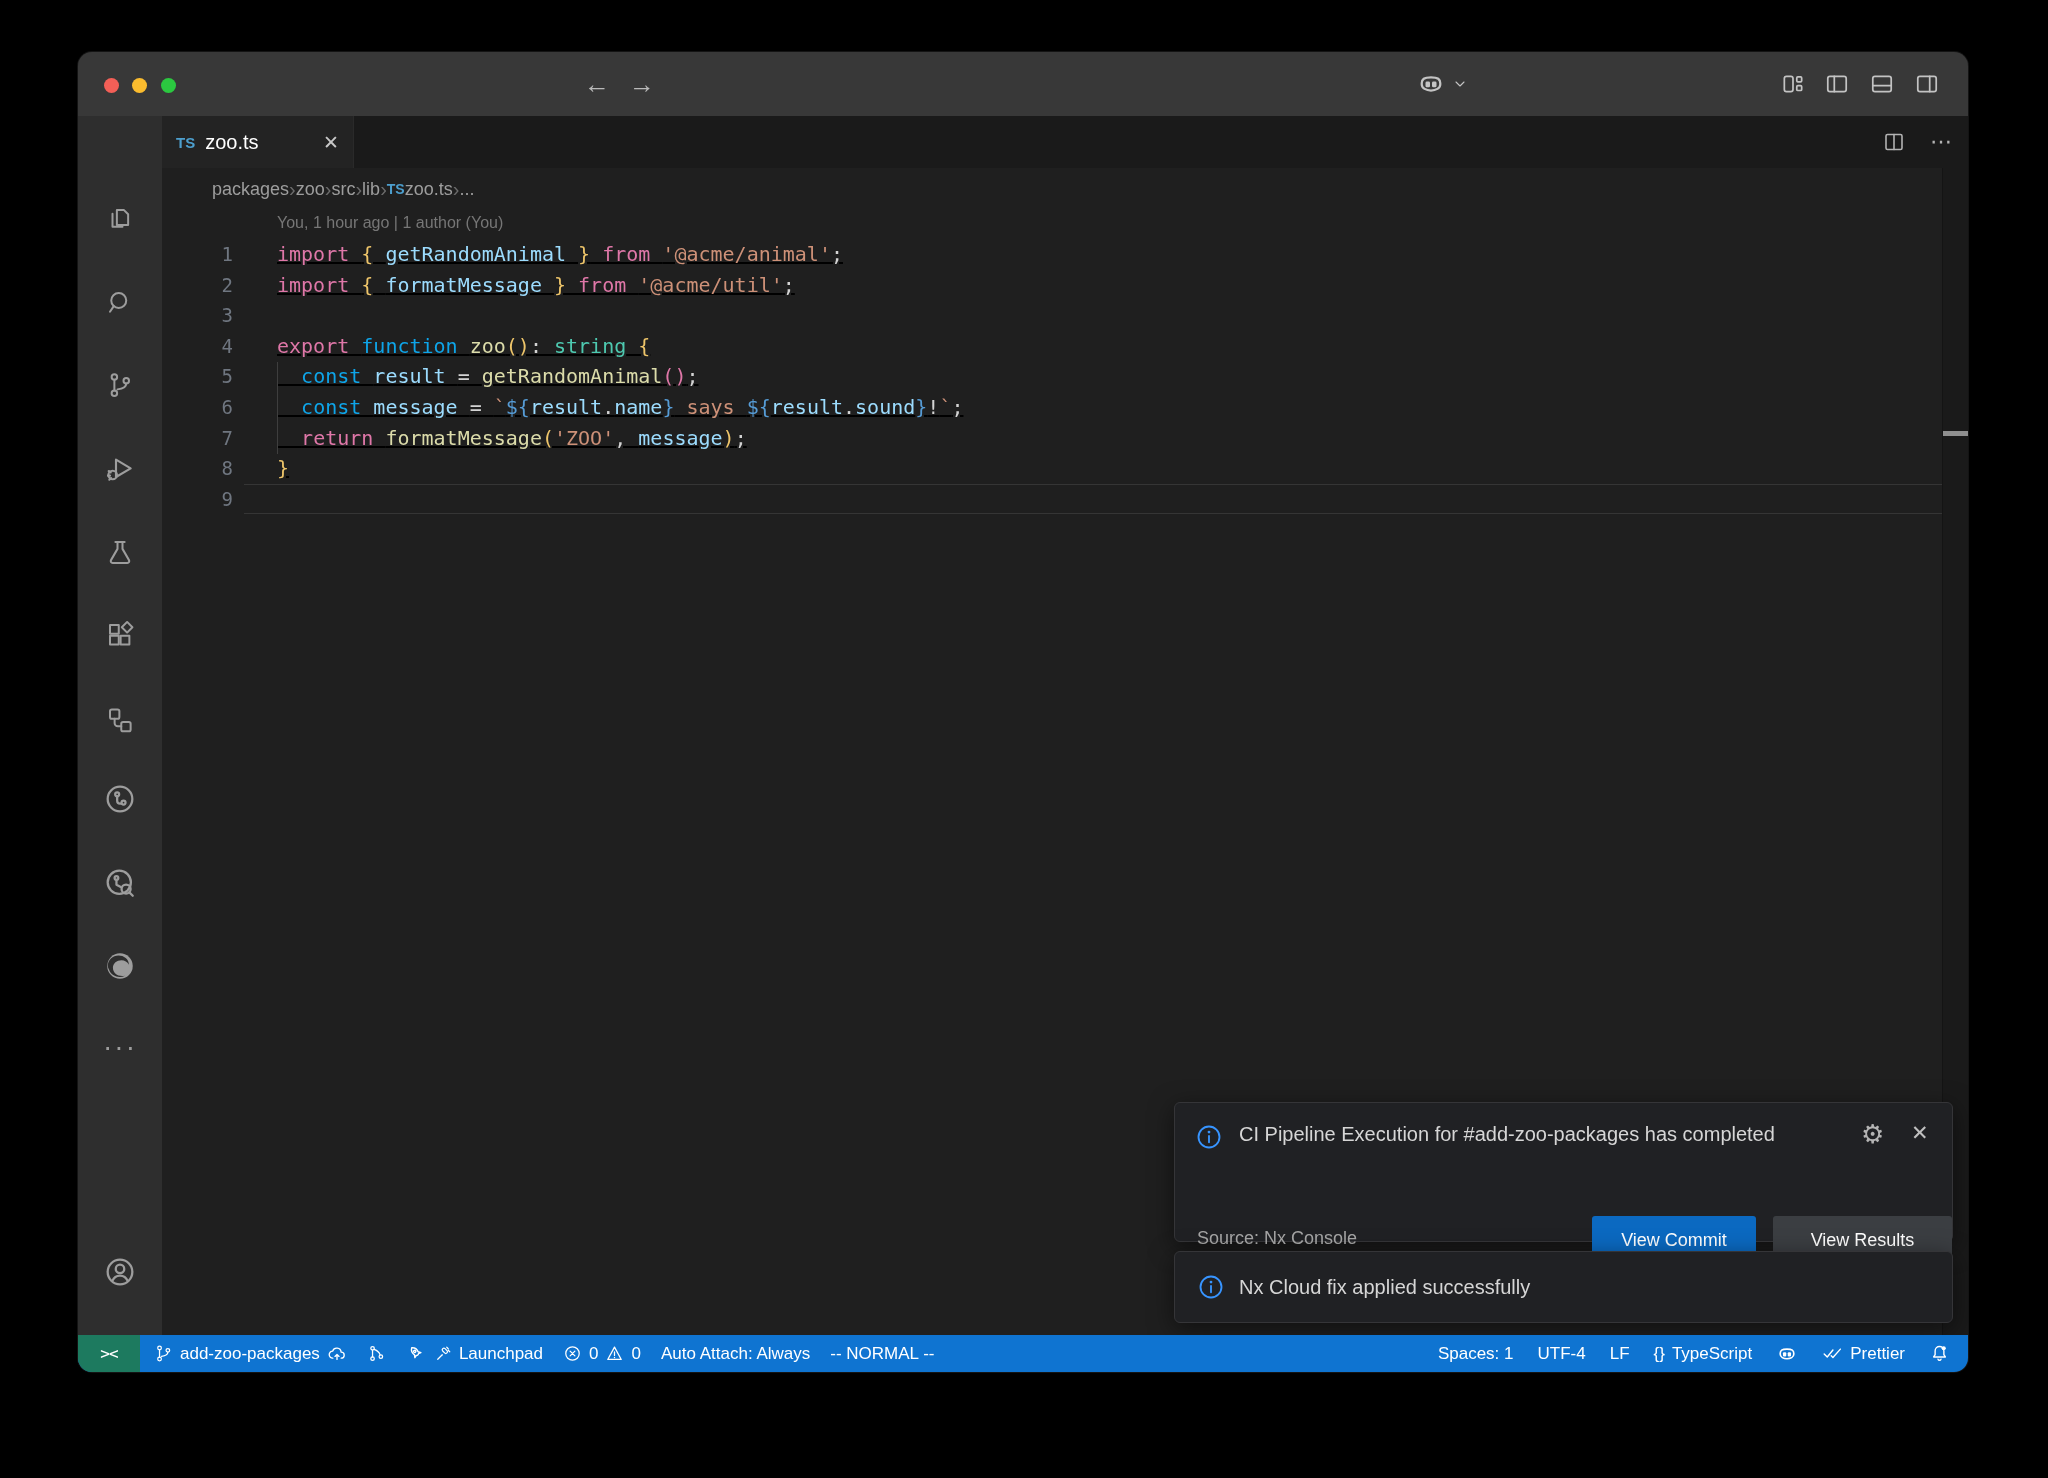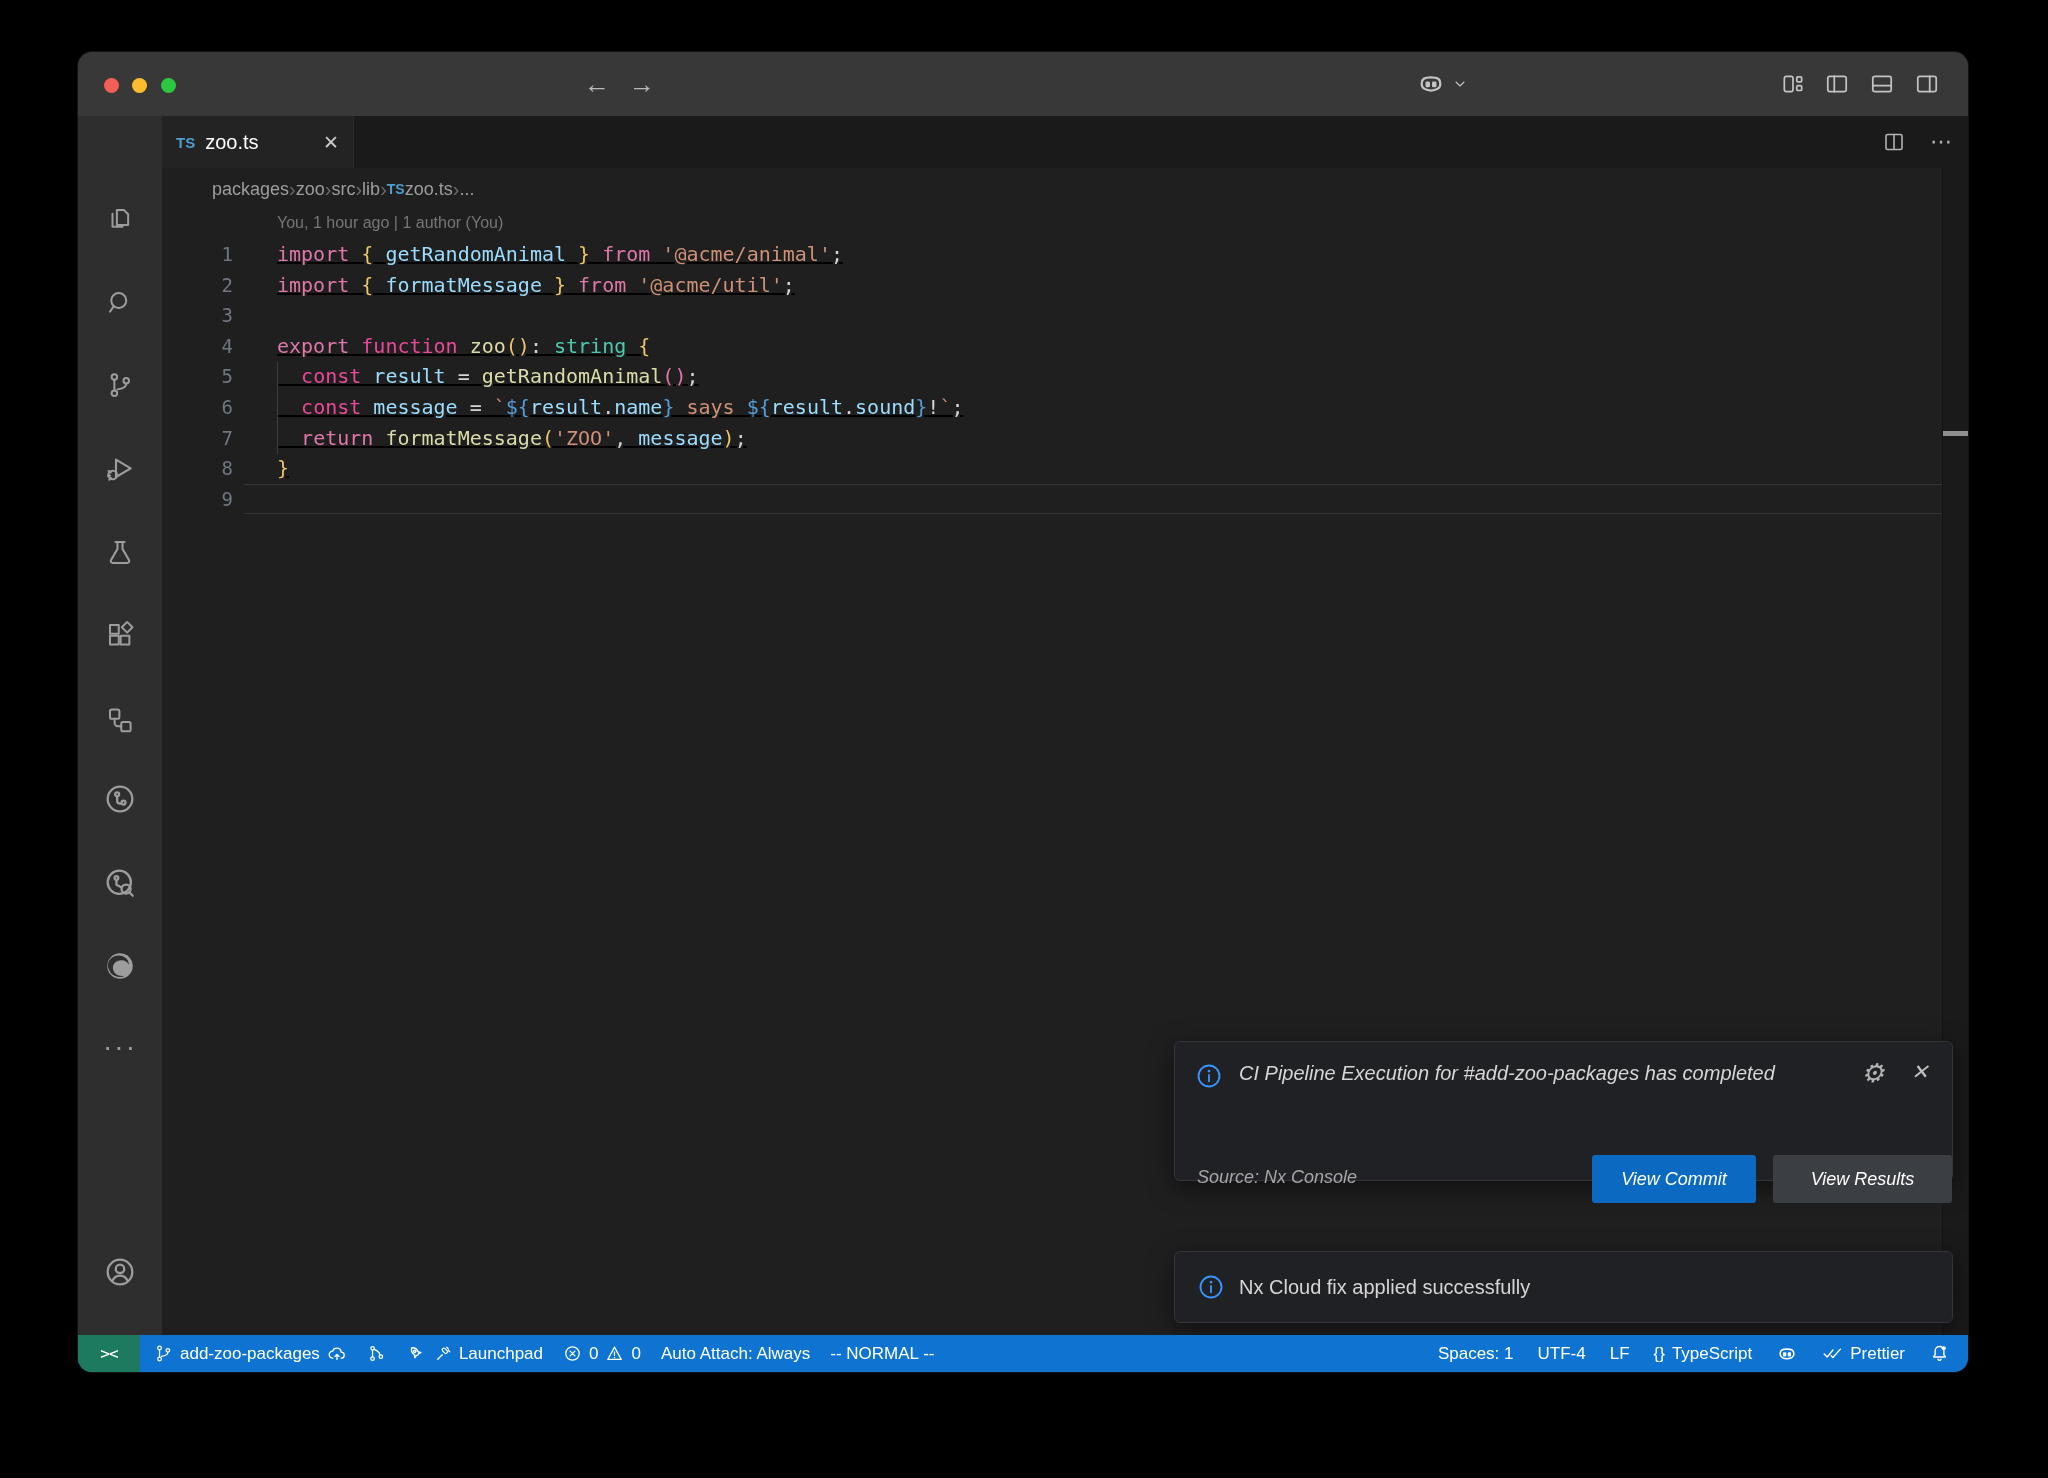--- a/index.html
+++ b/index.html
@@ -44,30 +44,30 @@
   .bc-sep{color:#6b6b6b;font-size:20px;}
   .bc-ts{color:#4d9fce;font-weight:bold;font-size:14px;}
   .codelens{position:absolute;left:115px;top:46px;color:#767676;font-size:16px;}
   .code-area{position:absolute;left:0;top:71px;right:25px;font-family:"DejaVu Sans Mono",monospace;font-size:20px;}
   .code-line{height:30.6px;line-height:30.6px;white-space:pre;display:flex;}
   .ln{width:71px;text-align:right;color:#6f7680;font-size:19px;flex:0 0 71px;}
   .lc{padding-left:44px;text-decoration:underline;}
   .code-line.current{position:relative;}
   .code-line.current::before{content:'';position:absolute;left:82px;right:-25px;top:0;bottom:0;
        border-top:1px solid rgba(255,255,255,0.10);border-bottom:1px solid rgba(255,255,255,0.10);}
-  .tok-kw{color:#df77a8;} .tok-kw2{color:#ec4899;} .tok-var{color:#9cdcfe;} .tok-fn{color:#dcdcaa;}
+  .tok-kw{color:#df77a8;} .tok-kw2{color:#0ea5e9;} .tok-var{color:#9cdcfe;} .tok-fn{color:#dcdcaa;}
   .tok-str{color:#ce9178;} .tok-gold{color:#eec56a;} .tok-teal{color:#4ec9b0;} .tok-pt{color:#d4d4d4;} .tok-tmpl{color:#569cd6;}
   .indent-guide{position:absolute;left:115px;top:194px;width:1px;height:92px;background:#3e3e3e;}
   .overview-ruler{position:absolute;top:0;bottom:0;right:0;width:25px;background:#1a1a1a;border-left:1px solid #141414;}
   .ruler-mark{position:absolute;right:0;width:25px;top:263px;height:5px;background:#8f8f8f;}
 
   
   .toast{position:absolute;left:1096px;width:779px;background:#202124;border:1px solid #353538;border-radius:6px;
          box-sizing:border-box;box-shadow:0 6px 24px rgba(0,0,0,.5);}
-  #toast1{top:989px;height:140px;font-style:italic;}
+  #toast1{top:1050px;height:140px;}
   #toast2{top:1199px;height:72px;display:flex;align-items:center;padding:0 22px;gap:14px;}
   .info-ic{flex:0 0 auto;}
   .toast-msg{position:absolute;left:64px;top:16px;width:560px;color:#d6d6d6;font-size:20px;line-height:30px;}
   .toast-info{position:absolute;left:20px;top:20px;}
   .toast-gear{position:absolute;left:686px;top:18px;color:#b4b4b4;font-size:26px;line-height:26px;}
   .toast-close{position:absolute;left:736px;top:18px;color:#c0c0c0;font-size:21px;}
   .toast-source{position:absolute;left:22px;top:125px;color:#a6a6a6;font-size:18px;}
   .toast-btn{position:absolute;top:113px;height:48px;border:none;border-radius:3px;color:#fff;font-size:18px;
              font-family:"Liberation Sans",sans-serif;display:flex;align-items:center;justify-content:center;}
   .btn-primary{left:417px;width:164px;background:#0b69c1;}

